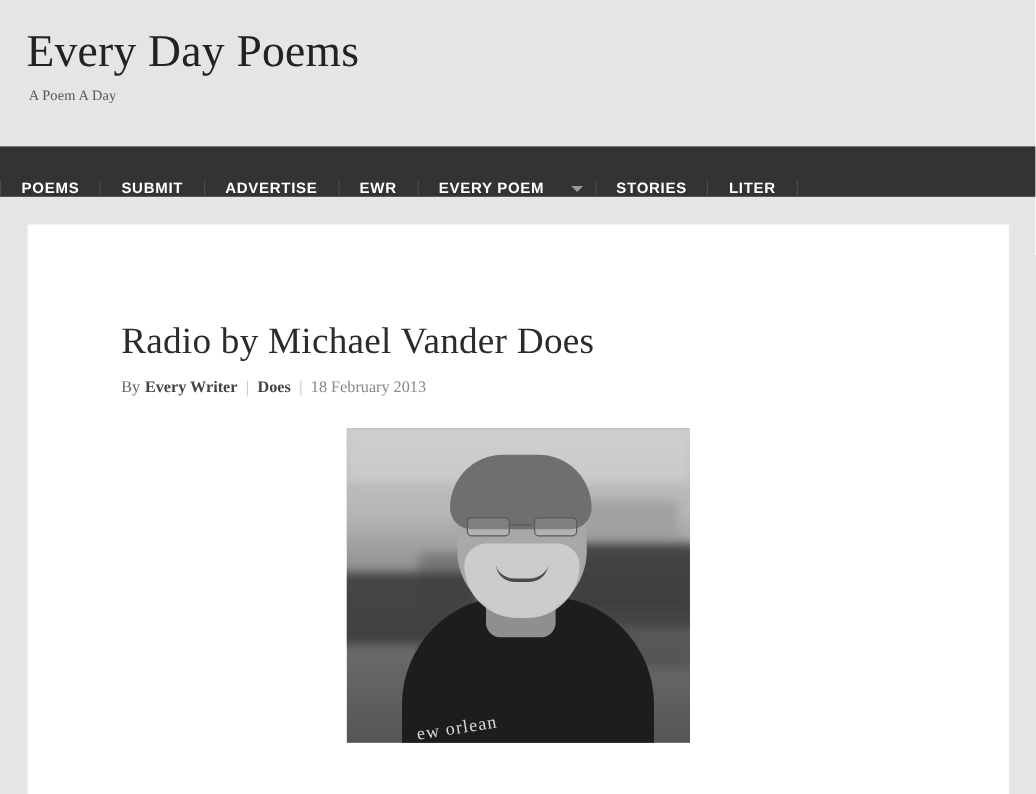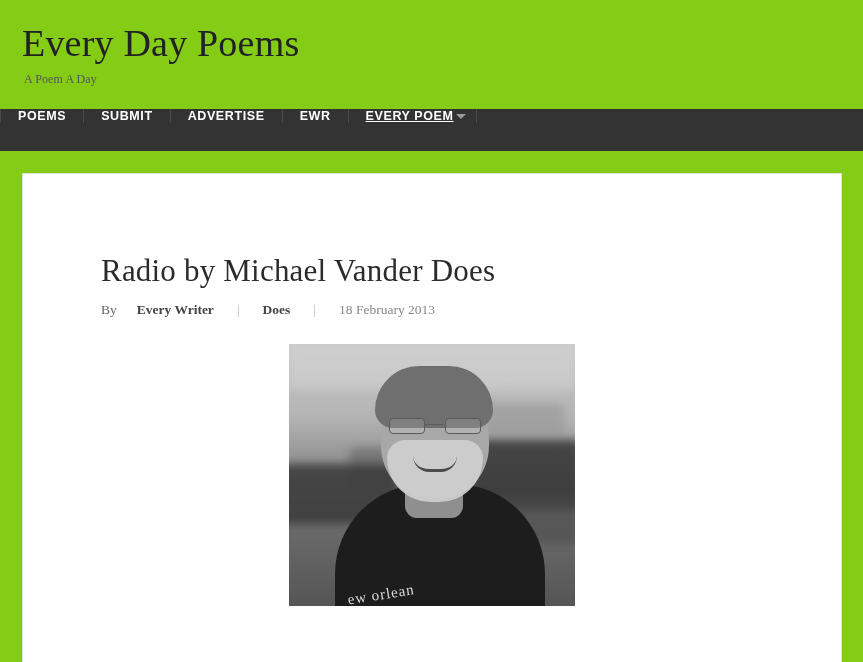--- a/index.html
+++ b/index.html
@@ -13,21 +13,21 @@
   }
   body {
     font-family: "Liberation Sans", sans-serif;
     color: #333;
   }
 
   .page {
     width: 863px;
     height: 662px;
     position: relative;
-    background: #84cc16;
+    background: #e5e5e5;
   }
 
   
   .site-header {
     padding: 22px 0 0 22px;
   }
   .site-title {
     font-family: "Liberation Serif", serif;
     font-size: 38px;
     font-weight: normal;
@@ -39,25 +39,25 @@
   .site-tagline {
     font-family: "Liberation Serif", serif;
     font-size: 12px;
     color: #555555;
     margin: 6px 0 16px 2px;
     letter-spacing: 0.1px;
   }
 
   
   .main-nav {
-    margin-top: 22px;
+    margin-top: 35px;
     background: #333333;
     height: 42px;
     display: flex;
-    align-items: flex-start;
+    align-items: flex-end;
     width: 100%;
     overflow: hidden;
   }
   .nav-item {
     display: flex;
     align-items: center;
     padding: 0 17px;
     color: #ffffff;
     font-size: 12.5px;
     font-weight: bold;
@@ -65,23 +65,22 @@
     text-transform: uppercase;
     border-right: 1px solid #4a4a4a;
     white-space: nowrap;
     cursor: pointer;
     font-family: "Liberation Sans", sans-serif;
   }
   .nav-item:first-child {
     border-left: 1px solid #4a4a4a;
   }
   .nav-item.has-caret {
-    padding-right: 22px;
+    padding-right: 42px;
     position: relative;
-    text-decoration: underline;
   }
   .caret-icon {
     position: absolute;
     right: 10px;
     top: 50%;
     margin-top: -2px;
     width: 0; height: 0;
     border-left: 5px solid transparent;
     border-right: 5px solid transparent;
     border-top: 5px solid #9a9a9a;
@@ -108,21 +107,21 @@
     line-height: 1.2;
     letter-spacing: 0.2px;
   }
   .post-meta {
     margin-top: 13px;
     font-family: "Liberation Serif", serif;
     font-size: 13.5px;
     color: #777777;
     display: flex;
     align-items: baseline;
-    gap: 16px;
+    gap: 0;
     text-align: center;
   }
   .post-meta .by-label {
     color: #666666;
     margin-right: 4px;
   }
   .post-meta a {
     color: #444444;
     font-weight: bold;
     text-decoration: none;
@@ -296,20 +295,26 @@
     </div>
     <div class="nav-item">
       <span>ADVERTISE</span>
     </div>
     <div class="nav-item">
       <span>EWR</span>
     </div>
     <div class="nav-item has-caret">
       <span>EVERY POEM</span>
       <span class="caret-icon"></span>
+    </div>
+    <div class="nav-item">
+      <span>STORIES</span>
+    </div>
+    <div class="nav-item">
+      <span>LITER</span>
     </div>
   </nav>
 
   <div class="content-wrap">
     <article class="content-card">
 
       <h2 class="post-title">Radio by Michael Vander Does</h2>
 
       <div class="post-meta">
         <span class="by-label">By</span>

